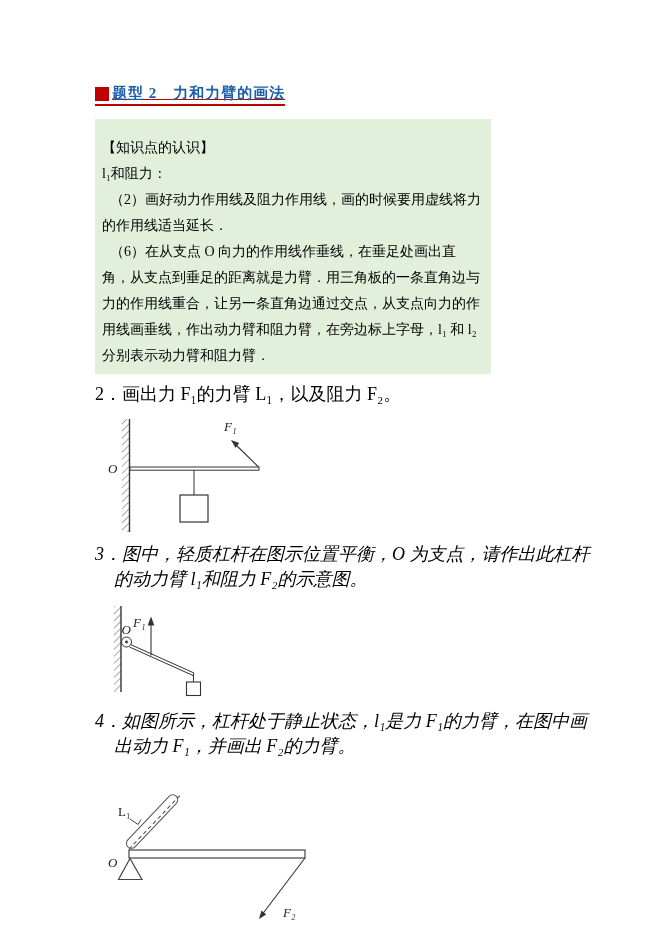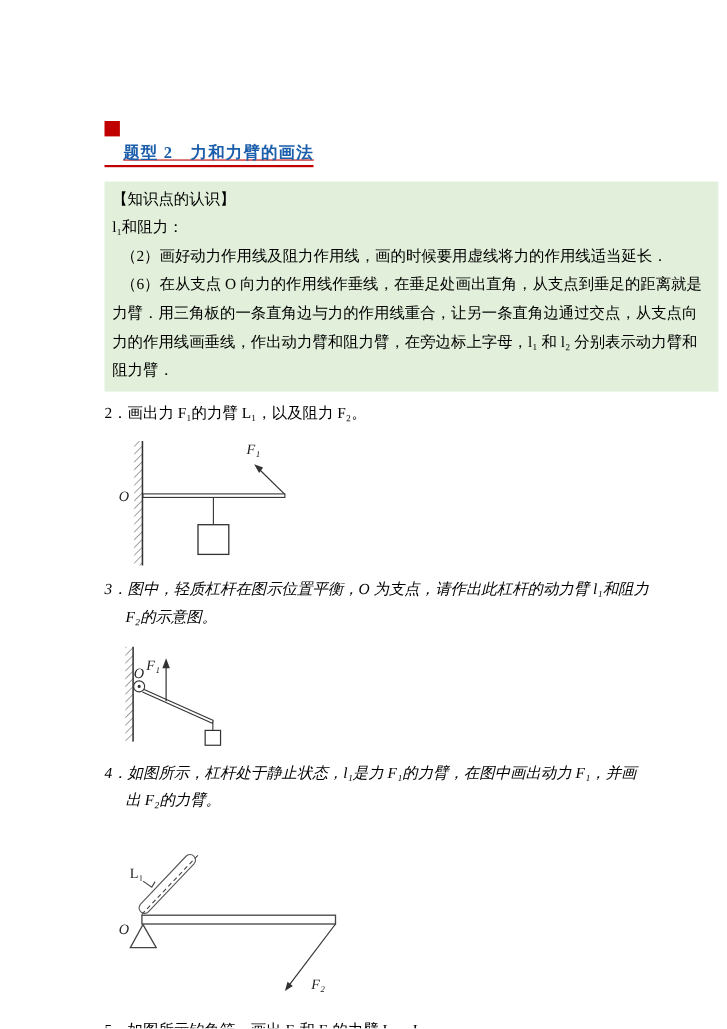--- a/index.html
+++ b/index.html
@@ -9,28 +9,28 @@
     font-family:"Liberation Serif","DejaVu Serif",serif;
     color:#000; background:#ffffff; overflow:hidden;
   }
   .title-row {
     display:inline-flex; align-items:center; gap:3px;
     border-bottom:2px solid #c00000; padding-bottom:1px; margin-bottom:13px;
   }
   .title-marker { width:14px; height:14px; background:#c00000; flex:0 0 auto; }
   .title-text {
     color:#1b5eab; font-weight:bold; font-size:15px; letter-spacing:1px;
-    text-decoration:underline; text-decoration-color:#c00000;margin-top:46px;
+    text-decoration:underline; text-decoration-color:#c00000;
   }
   .kbox {
-    background:#e2efda; width:558px; box-sizing:border-box;
-    padding:4px 7px 5px 7px; font-size:14px; line-height:26px;
+    background:#e2efda; width:396px; box-sizing:border-box;
+    padding:16px 7px 5px 7px; font-size:14px; line-height:26px;
   }
   .kitem { text-indent:8px; }
-  .question { font-size:14px; line-height:25px; width:478px; margin-top:8px; }
+  .question { font-size:18px; line-height:25px; width:478px; margin-top:8px; }
   .hang { padding-left:19px; text-indent:-19px;font-style:italic; }
   svg.diagram { display:block; }
   #diagram-q2 { margin:9px 0 0 6px; }
   #diagram-q3 { margin:11px 0 0 8px; }
   #diagram-q4 { margin:21px 0 0 2px; }
   #question-5 { margin-top:13px; }
   svg .lbl { font-family:"Liberation Serif","DejaVu Serif",serif; font-size:13px; font-style:italic; fill:#222; }
   svg .lbl-up { font-style:normal; }
 </style>
 </head>

